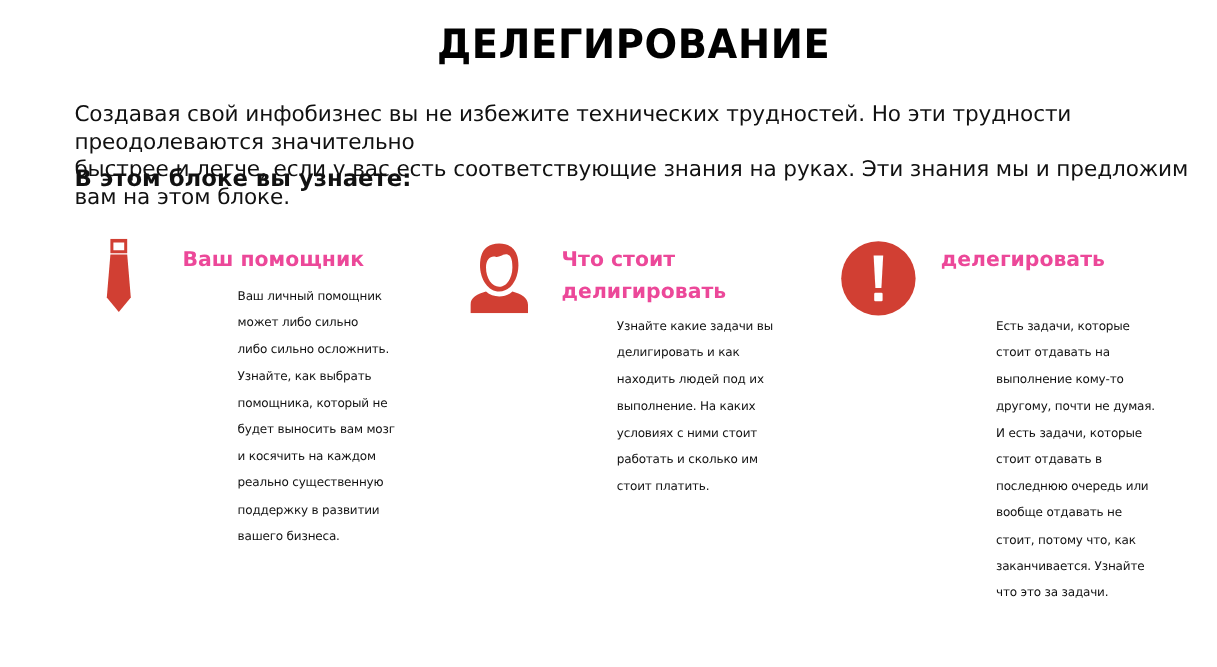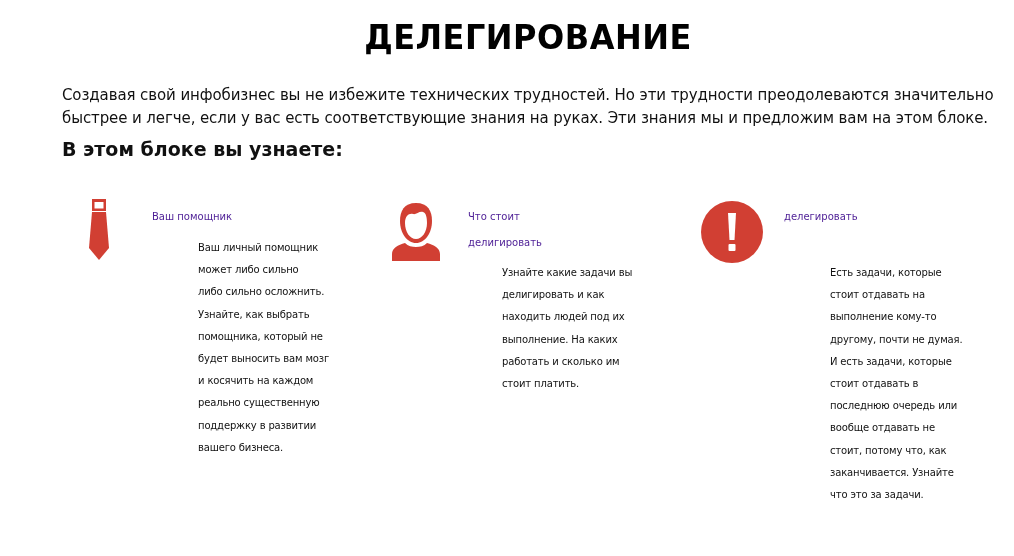--- a/index.html
+++ b/index.html
@@ -26,42 +26,42 @@
       font-size: 32px;
       letter-spacing: 0.5px;
       color: #000;
       transform: scaleY(1.05);
     }
     .intro {
       position: absolute;
       top: 84px;
       left: 62px;
       width: 940px;
-      font-size: 15px;
+      font-size: 18px;
       line-height: 23px;
       color: #111;
       letter-spacing: -0.1px;
     }
     .subheading {
       position: absolute;
       top: 138px;
       left: 62px;
       font-size: 19px;
       font-weight: bold;
       color: #111;
     }
     .feature-icon {
       position: absolute;
     }
     .feature-title {
       position: absolute;
-      font-size: 10px;
-      font-weight: normal;
+      font-size: 17px;
+      font-weight: bold;
       line-height: 26px;
-      color: #4c1d95;
+      color: #ec4899;
       width: 220px;
     }
     .feature-text {
       position: absolute;
       font-size: 10px;
       line-height: 22.2px;
       color: #111;
       letter-spacing: -0.15px;
       margin-left: 46px;
     }
@@ -108,25 +108,26 @@
     <svg width="48" height="60" viewBox="0 0 48 60">
       <path d="M24 2 C12 2 8 10 8 20 C8 32 15 42 24 42 C33 42 40 32 40 20 C40 10 36 2 24 2 Z" fill="#d13f33"></path>
       <path d="M13 22 C13 15 17 12 21 13 C24 14 27 10 31 11 C34 12 35 16 35 22 C35 31 30 38 24 38 C18 38 13 31 13 22 Z" fill="#ffffff"></path>
       <path d="M0 60 V53 C0 47 6 44 13 42 C16 45 20 46 24 46 C28 46 32 45 35 42 C42 44 48 47 48 53 V60 Z" fill="#d13f33"></path>
     </svg>
   </div>
   <div class="feature-title" style="left:468px; top:204px;">
     <div>Что стоит</div>
     <div>делигировать</div>
   </div>
-  <div class="feature-text" style="left:456px; top:262px; width:220px;">
+  <div class="feature-text" style="left:468px; top:262px; width:220px;">
     <div>Узнайте какие задачи вы</div>
     <div>делигировать и как</div>
     <div>находить людей под их</div>
     <div>выполнение. На каких</div>
+    <div>условиях с ними стоит</div>
     <div>работать и сколько им</div>
     <div>стоит платить.</div>
   </div>
 </div>
 
 <div>
   <div class="feature-icon" style="left:700px; top:200px;">
     <svg width="64" height="64" viewBox="0 0 64 64">
       <circle cx="32" cy="32" r="31" fill="#d13f33"></circle>
       <path d="M28 13 H36 L34.5 40 H29.5 Z" fill="#ffffff"></path>

